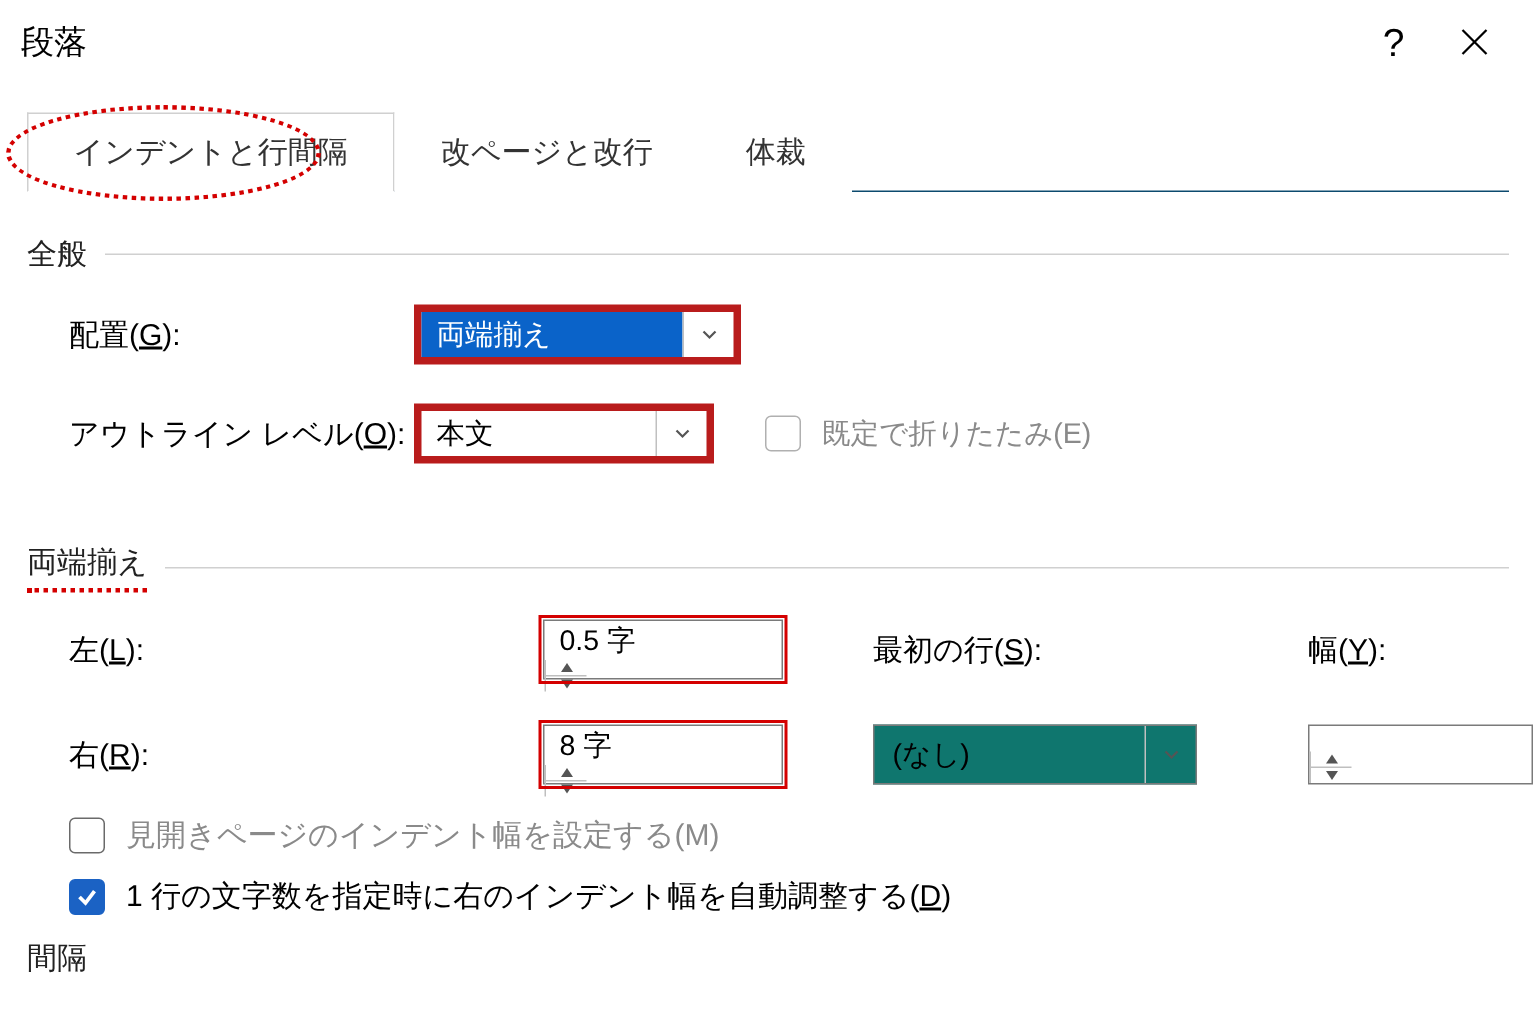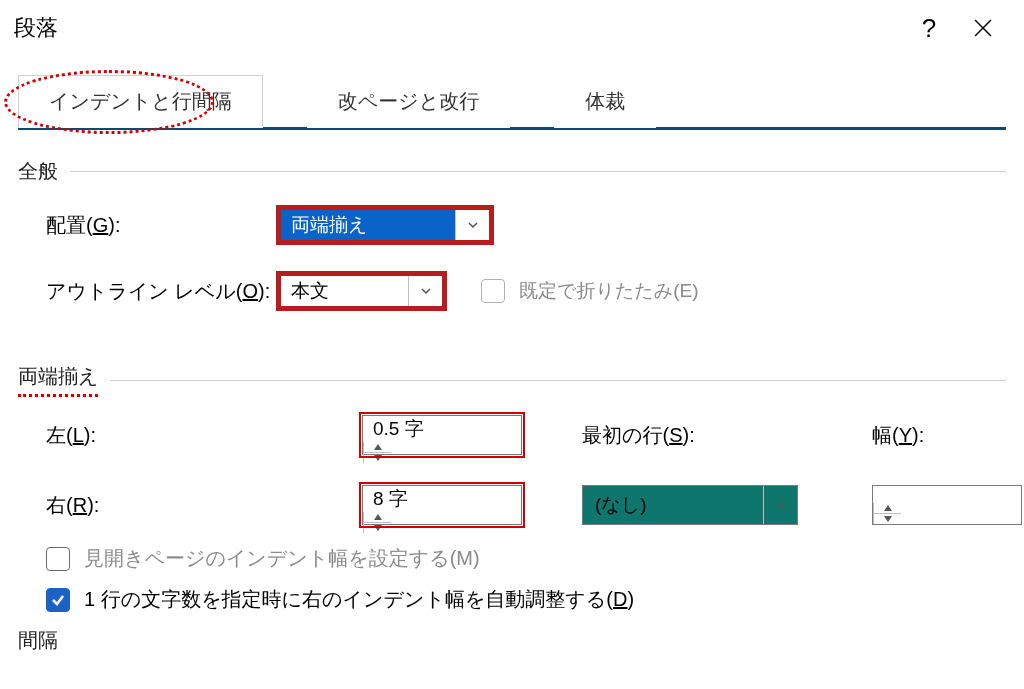--- a/index.html
+++ b/index.html
@@ -22,23 +22,22 @@
   .title-btn {
     width: 54px; height: 40px;
     display:flex; align-items:center; justify-content:center;
     font-size: 22px;
   }
   .title-btn.close svg { width: 20px; height:20px; }
   .title-btn.help { font-size: 26px; }
   .content { padding: 0 18px; }
   .tabs {
     display: flex;
-    border-bottom: 3px solid #0c4a6e;
+    border-bottom: 1px solid #0c4a6e;
     margin-top: 20px;
-    gap: 44px;
   }
   .tab {
     padding: 12px 30px 12px 30px;
     font-size: 20px;
     color: #333;
     border: 1px solid transparent;
     border-bottom: none;
     position: relative;
     top: 1px;
     background:#fff;
@@ -93,21 +92,21 @@
     display:flex; align-items:center; justify-content:center;
     border-left:1px solid #c0c0c0;
     color:#555;
   }
   .combo.selected .combo-text {
     background: #0a63c9;
     color: #fff;
     height:100%; display:flex; align-items:center;
   }
   .w210 { width: 218px; }
-  .w196 { width: 171px; }
+  .w196 { width: 200px; }
   .checkbox-row {
     display:flex; align-items:center;
     padding-left: 28px;
     margin-bottom: 14px;
     font-size: 20px;
   }
   .chk {
     width: 24px; height:24px;
     border:1px solid #6a6a6a;
     border-radius:4px;

